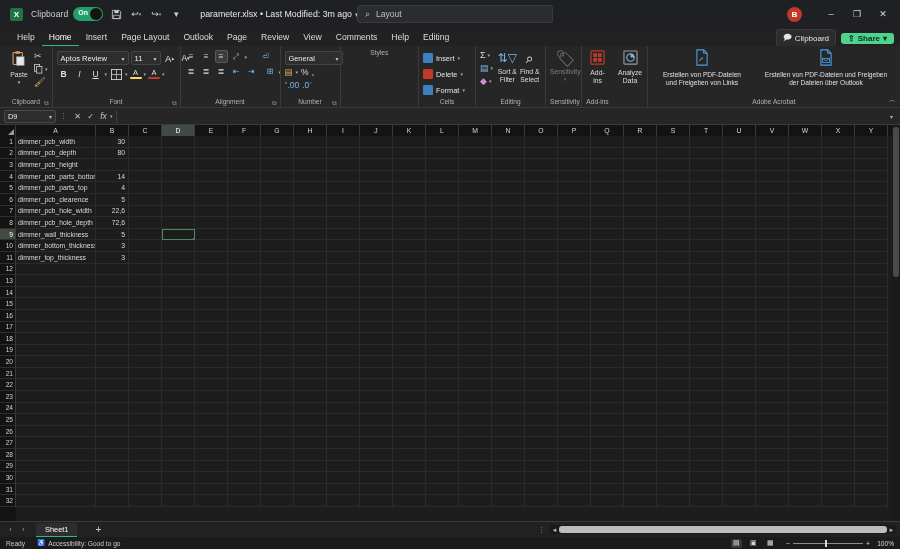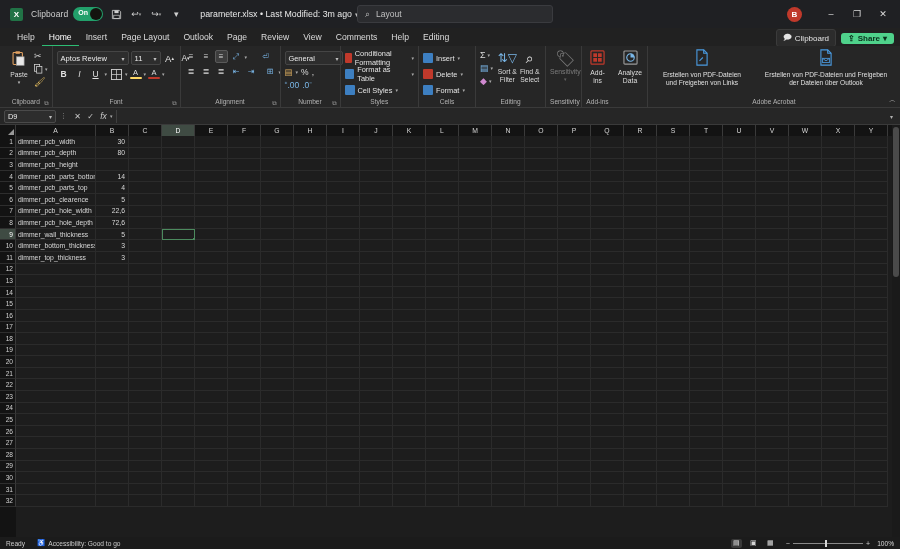--- a/index.html
+++ b/index.html
@@ -419,39 +419,20 @@
           <span class="numb" style="color:#7ab7e8">⁺.00</span>
           <span class="numb" style="color:#7ab7e8">.0⁻</span>
         </div>
       </div>
         </div>
       <div class="glabel">Number</div>
       <div class="gdialog">⧉</div>
     </div>
 
     <div class="rgroup" style="width:100px">
-      <div class="gbody">
-          <div style="display:flex;flex-direction:column;gap:2px;padding-top:3px">
-        <div class="stylebtn">
-          <span class="sq" style="background:#c0392b"></span>
-          <span>Conditional Formatting</span>
-          <span style="font-size:5px;color:#aaa">▾</span>
-        </div>
-        <div class="stylebtn">
-          <span class="sq" style="background:#3d7fc1"></span>
-          <span>Format as Table</span>
-          <span style="font-size:5px;color:#aaa">▾</span>
-        </div>
-        <div class="stylebtn">
-          <span class="sq" style="background:#3d7fc1"></span>
-          <span>Cell Styles</span>
-          <span style="font-size:5px;color:#aaa">▾</span>
-        </div>
-      </div>
-        </div>
       <div class="glabel">Styles</div>
     </div>
 
     <div class="rgroup" style="width:58px">
       <div class="gbody">
           <div style="display:flex;flex-direction:column;gap:2px;padding-top:3px">
         <div class="cellsbtn">
           <span class="sq" style="width:10px;height:10px;background:#3d7fc1;border-radius:1px"></span>
           <span>Insert</span>
           <span style="font-size:5px;color:#aaa">▾</span>
@@ -1518,20 +1499,34 @@
             <div class="cell" style="width: 33px;"></div>
             <div class="cell" style="width: 33px;"></div>
           </div>
         </div>
       <div class="vscroll">
           <div class="thumb"></div>
         </div>
     </div>
   </div>
 
+  <div class="sheetbar">
+    <span class="navb">‹</span>
+    <span class="navb">›</span>
+    <div class="sheettab">Sheet1</div>
+    <span class="addsheet">+</span>
+    <div class="hscroll-area">
+      <span class="hs-dots">⋮</span>
+      <div class="hs-track">
+        <span class="hs-arr">◄</span>
+        <div class="hs-thumb"></div>
+        <span class="hs-arr">►</span>
+      </div>
+    </div>
+  </div>
 
   <div class="statusbar">
     <span class="st-ready">Ready</span>
     <span class="st-acc">
       <span>♿</span>
       <span>Accessibility: Good to go</span>
     </span>
     <div class="status-right">
       <span class="viewb sel">▤</span>
       <span class="viewb">▣</span>

